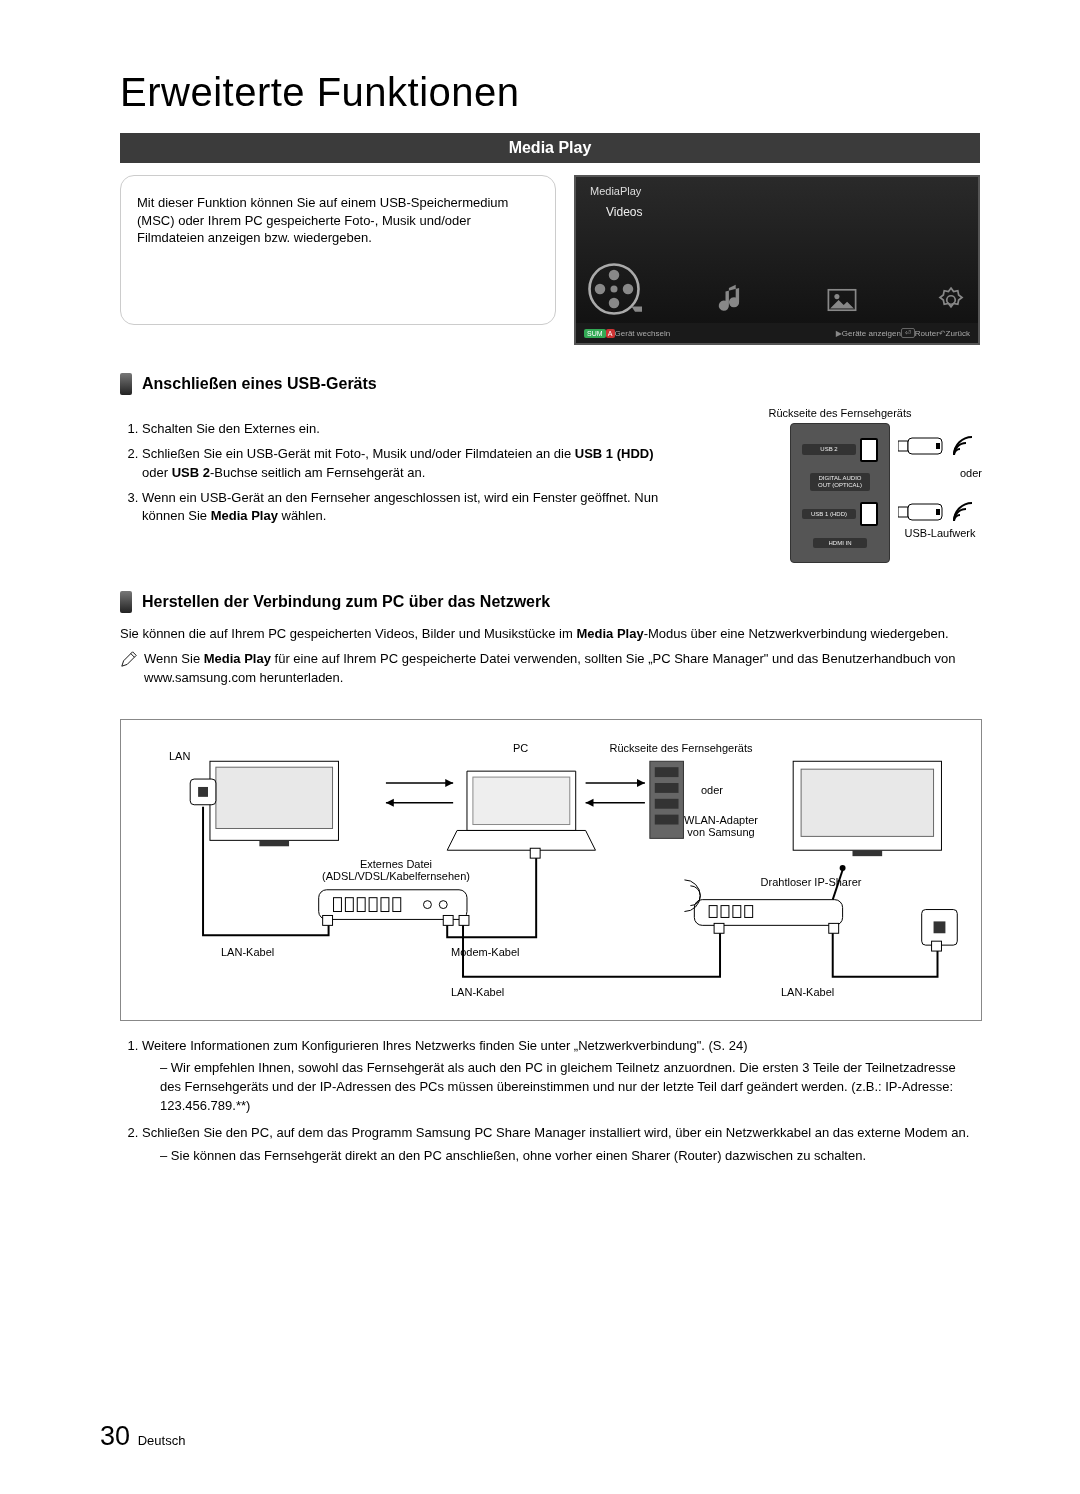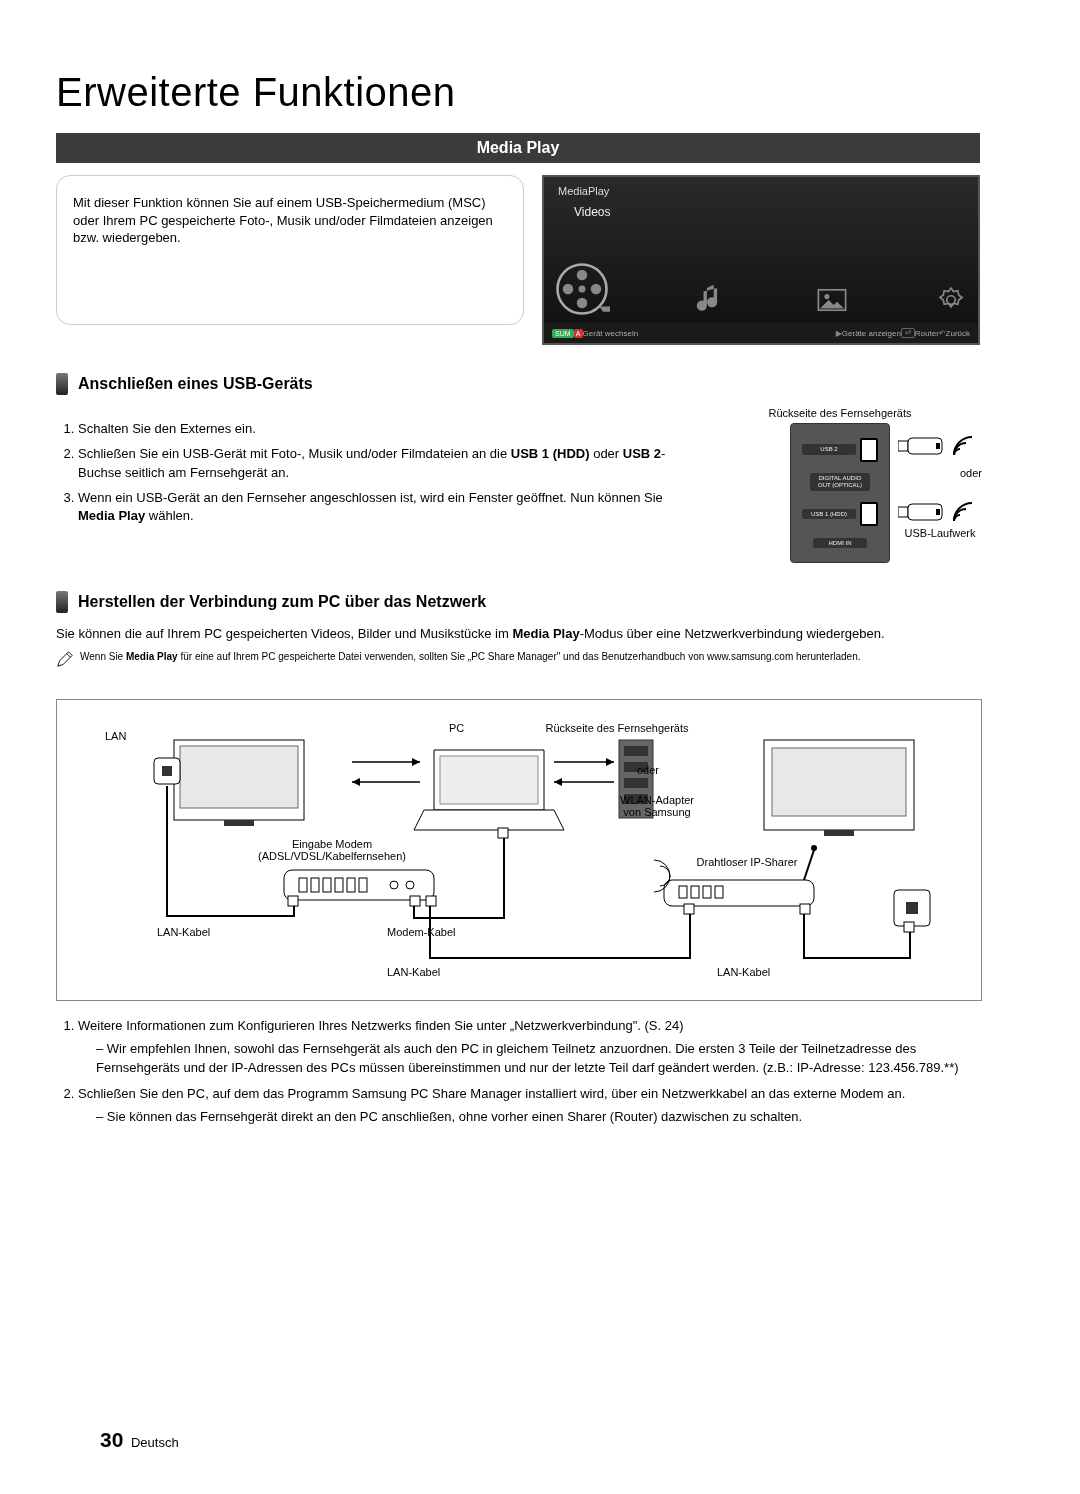--- a/index.html
+++ b/index.html
@@ -8,21 +8,21 @@
     background: #fff;
     font-family: Arial, Helvetica, sans-serif;
     color: #000;
     width: 1080px;
   }
   .page {
     width: 1080px;
     height: 1494px;
     position: relative;
     box-sizing: border-box;
-    padding: 70px 100px 40px 56px;
+    padding: 70px 100px 40px 120px;
   }
   .page-title {
     font-size: 40px;
     font-weight: 300;
     letter-spacing: 0.5px;
     margin-bottom: 18px;
   }
   .section-bar {
     background: #3b3b3b;
     color: #fff;
@@ -188,21 +188,21 @@
   }
 
   .para {
     font-size: 13px;
     line-height: 1.45;
     margin-top: 8px;
   }
   .note-row {
     display: flex;
     gap: 6px;
-    font-size: 10px;
+    font-size: 13px;
     line-height: 1.45;
     margin-top: 6px;
   }
   .note-icon {
     flex-shrink: 0;
     width: 18px;
     height: 18px;
   }
   .note-icon svg { width: 100%; height: 100%; }
 
@@ -238,22 +238,22 @@
   .sub-dash li::before {
     content: "– ";
   }
   .page-number {
     position: absolute;
     bottom: 42px;
     left: 100px;
     font-size: 13px;
   }
   .page-number .num {
-    font-size: 21px;
-    font-weight: bold;
+    font-size: 27px;
+    font-weight: normal;
     margin-right: 4px;
   }
 </style>
 </head>
 <body>
 
 <div class="page">
 
   <div class="page-title">Erweiterte Funktionen</div>
 
@@ -462,21 +462,21 @@
       <rect x="414" y="128" width="10" height="10" fill="#fff" stroke="#000"></rect>
       <rect x="600" y="204" width="10" height="10" fill="#fff" stroke="#000"></rect>
       <rect x="716" y="204" width="10" height="10" fill="#fff" stroke="#000"></rect>
       <rect x="820" y="222" width="10" height="10" fill="#fff" stroke="#000"></rect>
     </svg>
     <div class="nd-label" style="left:48px; top:30px;">LAN</div>
     <div class="nd-label" style="left:392px; top:22px;">PC</div>
     <div class="nd-label" style="left:480px; top:22px; width:160px;">Rückseite des Fernsehgeräts</div>
     <div class="nd-label" style="left:580px; top:64px;">oder</div>
     <div class="nd-label" style="left:555px; top:94px; width:90px;">WLAN-Adapter von Samsung</div>
-    <div class="nd-label" style="left:150px; top:138px; width:250px; white-space:pre-line;">Eingabe Modem
+    <div class="nd-label" style="left:150px; top:138px; width:250px; white-space:pre-line;">Externes Datei
 (ADSL/VDSL/Kabelfernsehen)</div>
     <div class="nd-label" style="left:620px; top:156px; width:140px;">Drahtloser IP-Sharer</div>
     <div class="nd-label" style="left:100px; top:226px;">LAN-Kabel</div>
     <div class="nd-label" style="left:330px; top:226px;">Modem-Kabel</div>
     <div class="nd-label" style="left:330px; top:266px;">LAN-Kabel</div>
     <div class="nd-label" style="left:660px; top:266px;">LAN-Kabel</div>
   </div>
 
   <ol class="footer-list">
     <li>

